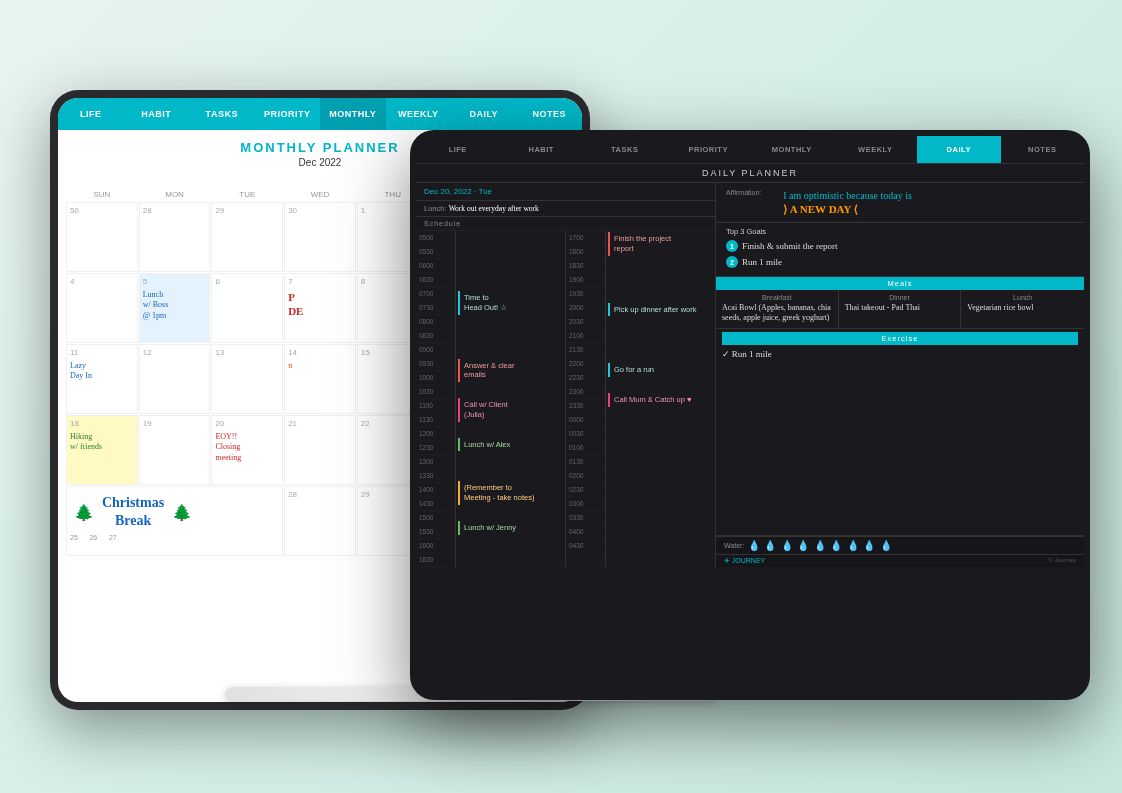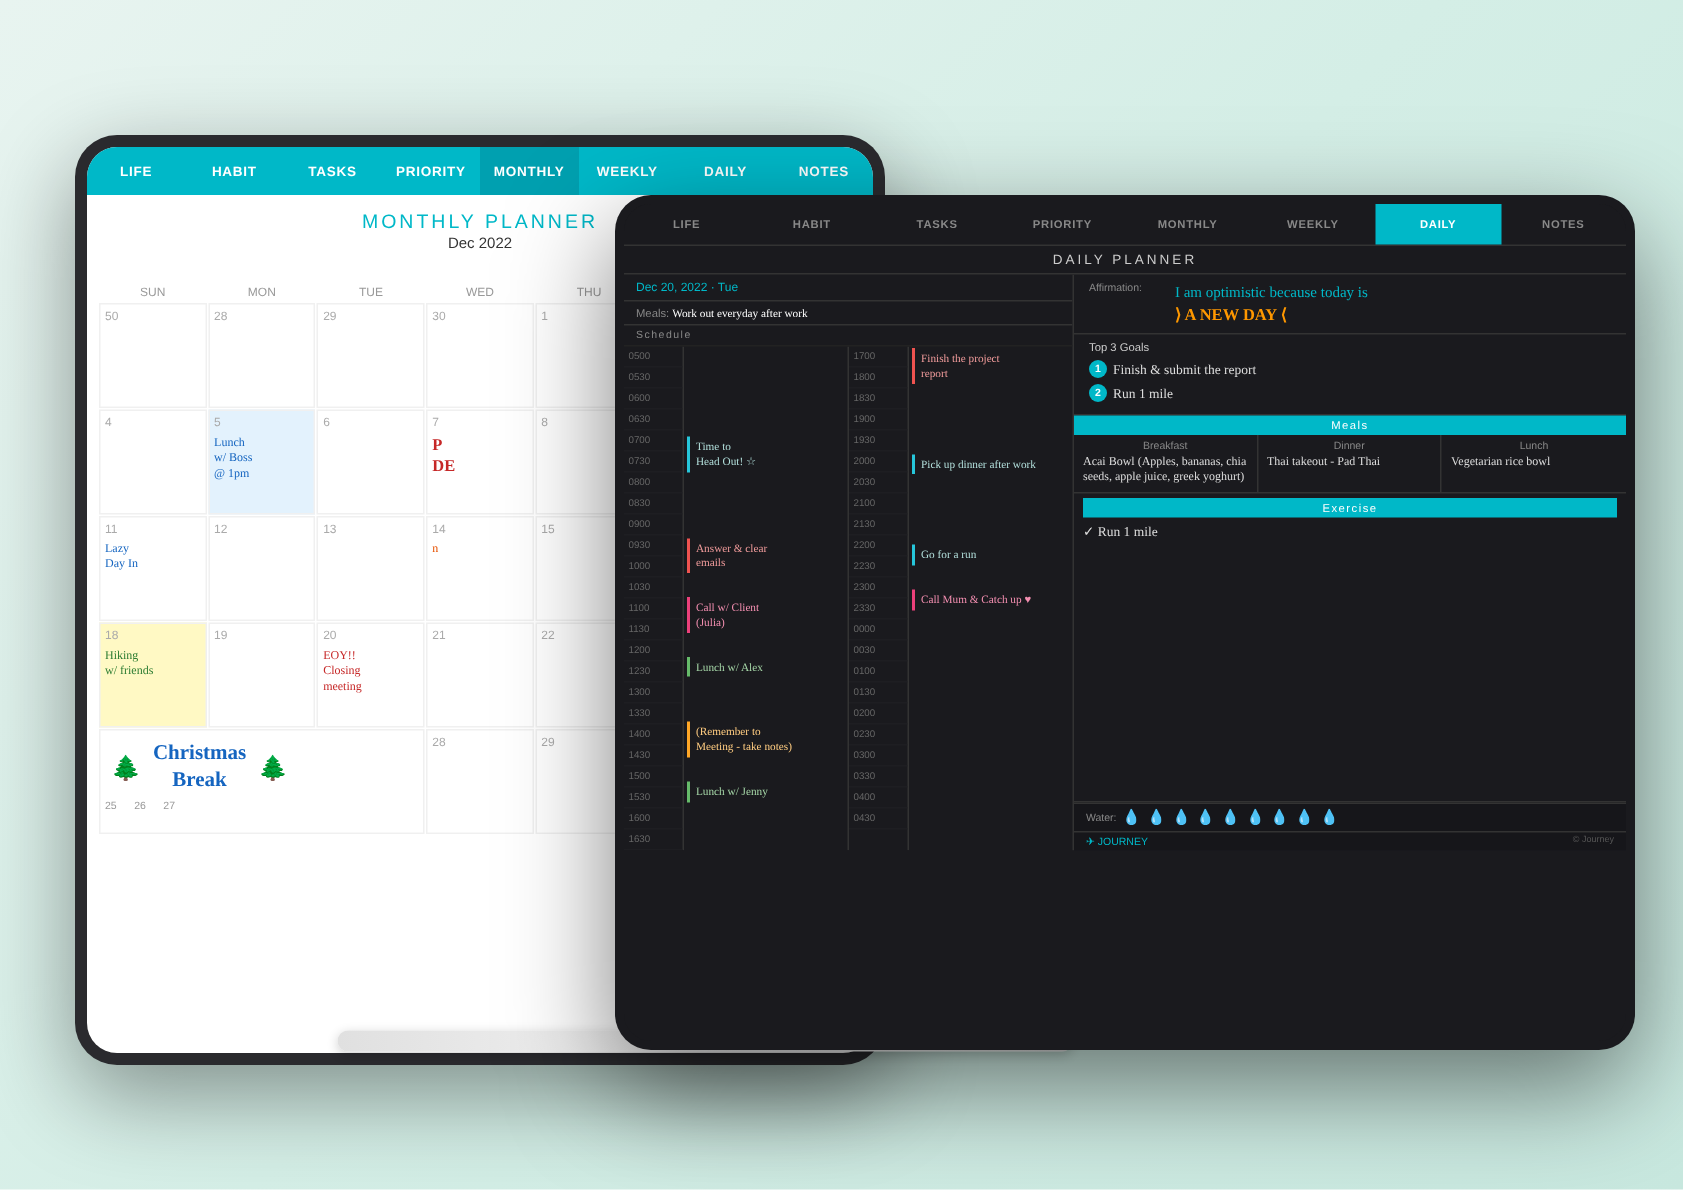--- a/index.html
+++ b/index.html
@@ -101,21 +101,21 @@
       letter-spacing: 0.5px;
       text-transform: uppercase;
     }
     .back-nav-item.active {
       background: #00a0b0;
     }
     .back-title {
       text-align: center;
       color: #00b8c8;
       font-size: 13px;
-      font-weight: normal;
+      font-weight: bold;
       letter-spacing: 2px;
       margin-bottom: 2px;
     }
     .back-subtitle {
       text-align: center;
       color: #333;
       font-size: 10px;
       margin-bottom: 20px;
     }
     .calendar-grid {
@@ -392,21 +392,21 @@
       background: #16161a;
     }
     .footer-logo { font-size: 7px; color: #00b8c8; }
     .footer-copy { font-size: 6px; color: #555; }
 
     
     .event-block {
       padding: 2px 4px;
       margin: 1px 2px;
       border-left: 2px solid;
-      font-family: Liberation Serif, serif;
+      font-family: Liberation Sans, sans-serif;
       font-size: 7.5px;
       color: #ddd;
       line-height: 1.3;
     }
     .event-block.red { border-color: #ef5350; color: #ef9a9a; }
     .event-block.teal { border-color: #26c6da; color: #b2dfdb; margin-top: 32px; }
     .event-block.pink { border-color: #ec407a; color: #f48fb1; }
     .event-block.orange { border-color: #ffa726; color: #ffcc80; }
     .event-block.green { border-color: #66bb6a; color: #a5d6a7; }
   </style>
@@ -578,21 +578,21 @@
 
     <div class="front-header-bar">
       <span>DAILY PLANNER</span>
     </div>
 
     <div class="front-main">
 
       <div class="front-left">
         <div class="date-row">Dec 20, 2022 · Tue</div>
         <div class="habit-row">
-          <span class="habit-label">Meals:</span>
+          <span class="habit-label">Lunch:</span>
           <span class="habit-value">Work out everyday after work</span>
         </div>
         <div class="schedule-label">Schedule</div>
 
         <div class="schedule-scroll">
 
           <div class="time-col">
             <div class="time-slot">0500</div>
             <div class="time-slot">0530</div>
             <div class="time-slot">0600</div>

